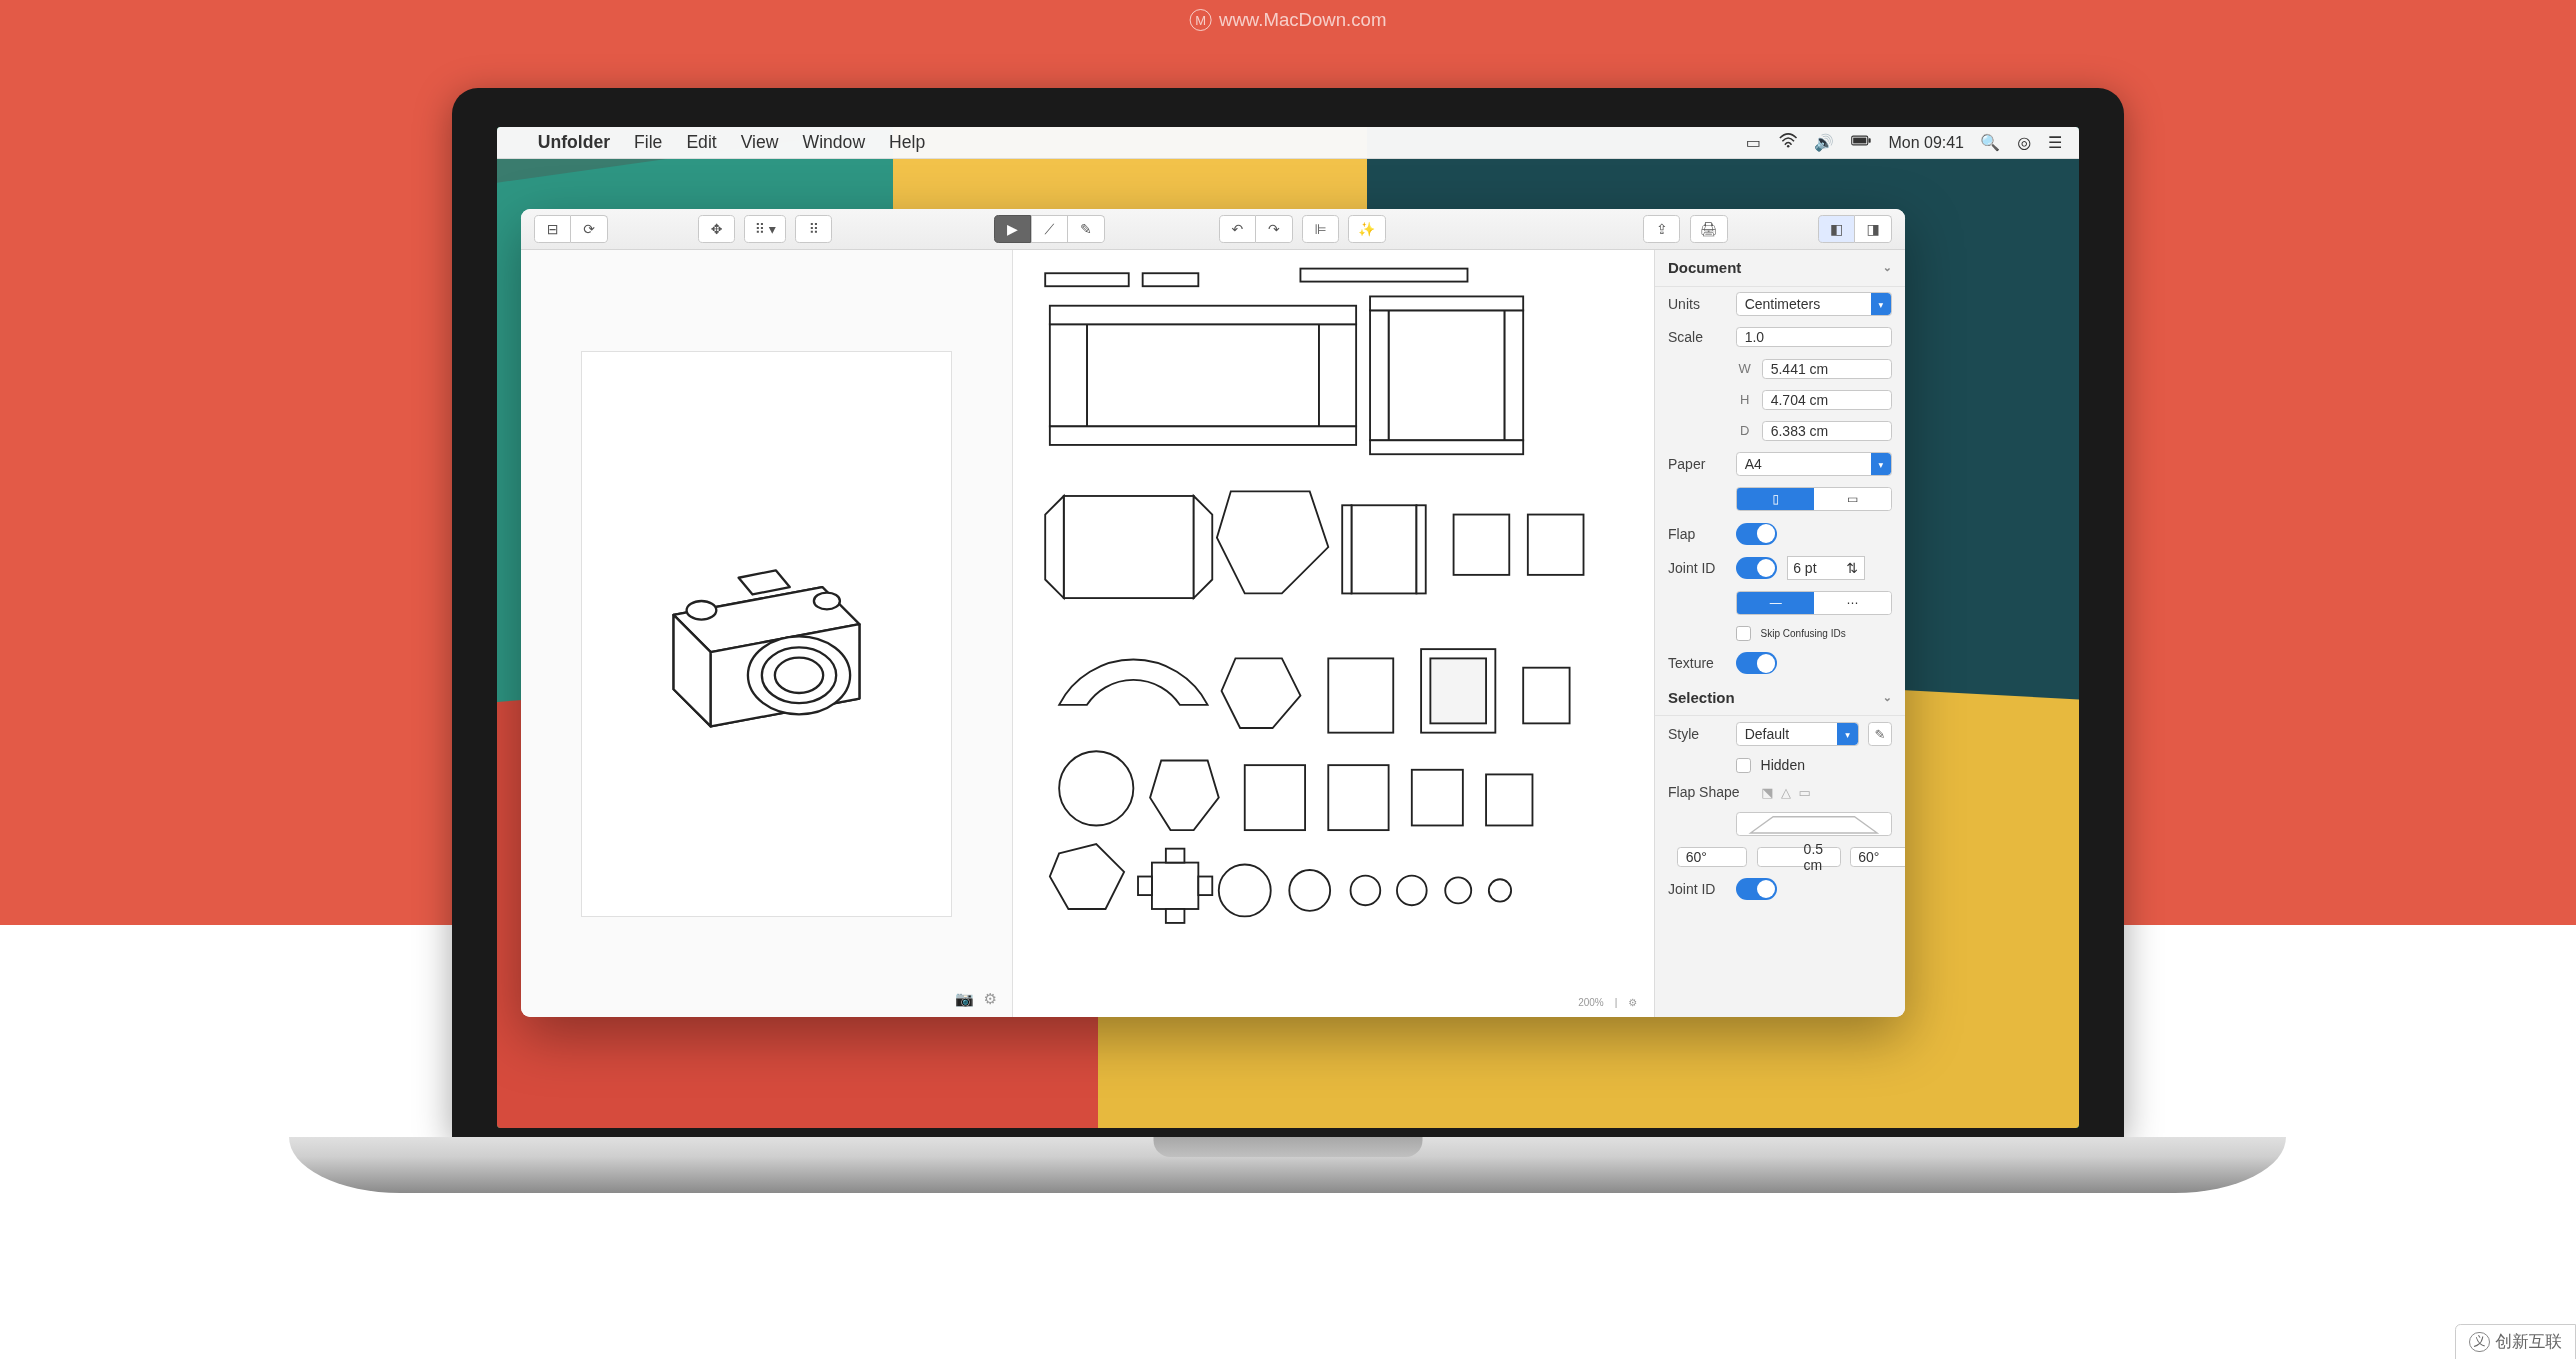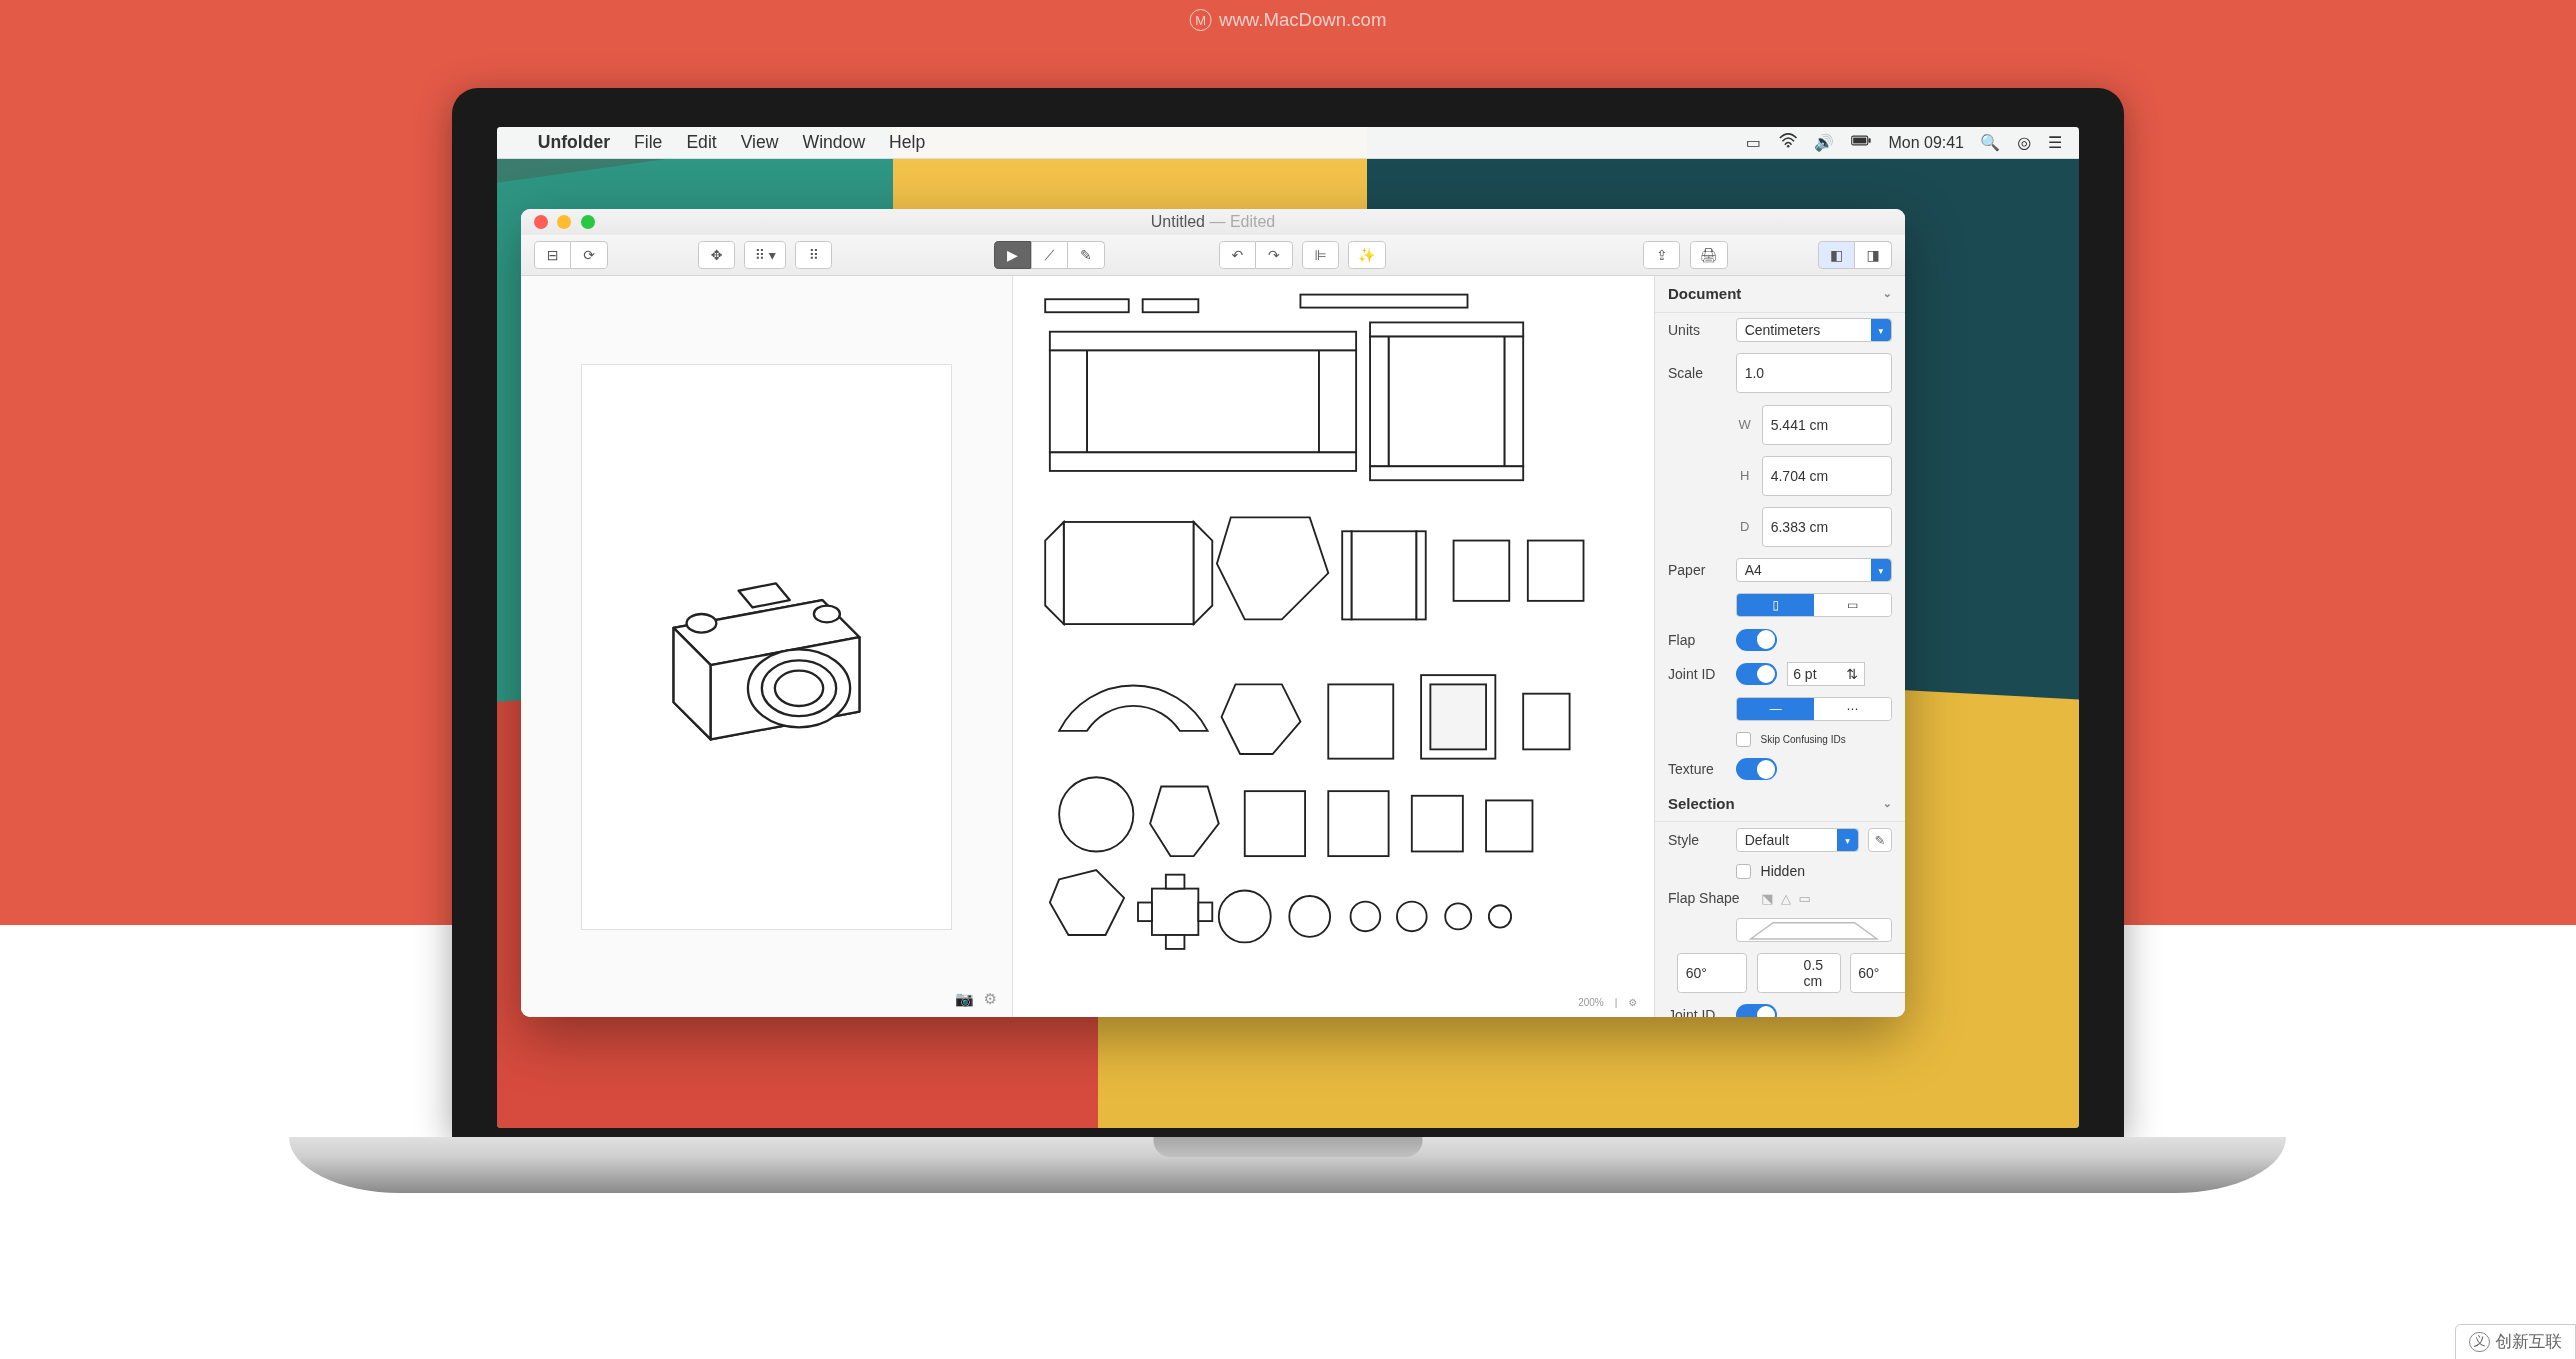--- a/index.html
+++ b/index.html
@@ -62,21 +62,21 @@
 .canvas2d svg{ position:absolute; left:9.3px; top:9.3px;}
 
 .inspector { width:251px; background:#f3f3f3; border-left:0.9px solid #dcdcdc; overflow-y:auto; font-size:15px; color:#333;}
 .section-head{ padding:9.3px 13px; font-weight:700; border-bottom:0.9px solid #e2e2e2; display:flex; justify-content:space-between; align-items:center; background:#f3f3f3;gap:19px;}
 .section-head .chev{ color:#888; font-size:11px;}
 .row{ display:flex; align-items:center; padding:5.6px 13px; gap:9.3px;}
 .row label{ width:59px; font-size:14px; color:#444;}
 .row .sublabel{ width:16.7px; text-align:center; font-size:13px; color:#777;}
 .sel{ flex:1; height:24px; background:#fff; border:0.9px solid #c8c8c8; border-radius:3.7px; padding:0 7.4px; font-size:14px; position:relative; display:flex; align-items:center;}
 .sel .arrow{ position:absolute; right:0; top:0; bottom:0; width:20.4px; background:#2a7de1; border-radius:0 3.7px 3.7px 0; display:flex; align-items:center; justify-content:center; color:#fff; font-size:9.3px;}
-.inp{ flex:1; height:40px; background:#fff; border:0.9px solid #c8c8c8; border-radius:3.7px; padding:0 7.4px; font-size:14px; display:flex; align-items:center;}
+.inp{ flex:1; height:20px; background:#fff; border:0.9px solid #c8c8c8; border-radius:3.7px; padding:0 7.4px; font-size:14px; display:flex; align-items:center;}
 .inp.small{ flex:none; width:70px;}
 .stepper{ width:78px; height:24px; background:#fff; border:0.9px solid #c8c8c8; border-radius:0; display:flex; align-items:center; justify-content:space-between; padding:0 5.6px; font-size:14px;}
 .toggle{ width:41px; height:22px; background:#2a7de1; border-radius:11px; position:relative;}
 .toggle::after{ content:""; position:absolute; right:1.9px; top:1.9px; width:18.6px; height:18.6px; background:#fff; border-radius:50%;}
 .segctl{ display:flex; flex:1; height:24px; border:0.9px solid #c8c8c8; border-radius:3.7px; overflow:hidden;}
 .segctl div{ flex:1; display:flex; align-items:center; justify-content:center; background:#fff; font-size:12px;}
 .segctl .on{ background:#2a7de1; color:#fff;}
 .chk{ width:15px; height:15px; border:0.9px solid #b8b8b8; border-radius:2.8px; background:#fff;}
 .flapshape{ flex:1; height:24px; background:#fff; border:0.9px solid #c8c8c8; border-radius:3.7px;}
 .smallicons{ display:flex; gap:7.4px; color:#aaa; font-size:13px;}
@@ -136,28 +136,20 @@
                 </svg>
             </span>
             <span>Mon 09:41</span>
             <span>🔍</span>
             <span>◎</span>
             <span>☰</span>
           </span>
         </div>
 
         <div class="appwin">
-          <div class="titlebar">
-            <div class="traffic">
-              <span class="tl-close"></span>
-              <span class="tl-min"></span>
-              <span class="tl-max"></span>
-            </div>
-            <span><span class="doctitle">Untitled</span><span class="docsub"> — Edited</span></span>
-          </div>
 
           <div class="toolbar">
             <div class="tgroup">
               <span class="tbtn">⊟</span>
               <span class="tbtn">⟳</span>
             </div>
             <span class="tspacer" style="flex:0.3"></span>
             <span class="tbtn">✥</span>
             <span class="tbtn">⠿ ▾</span>
             <span class="tbtn">⠿</span>

